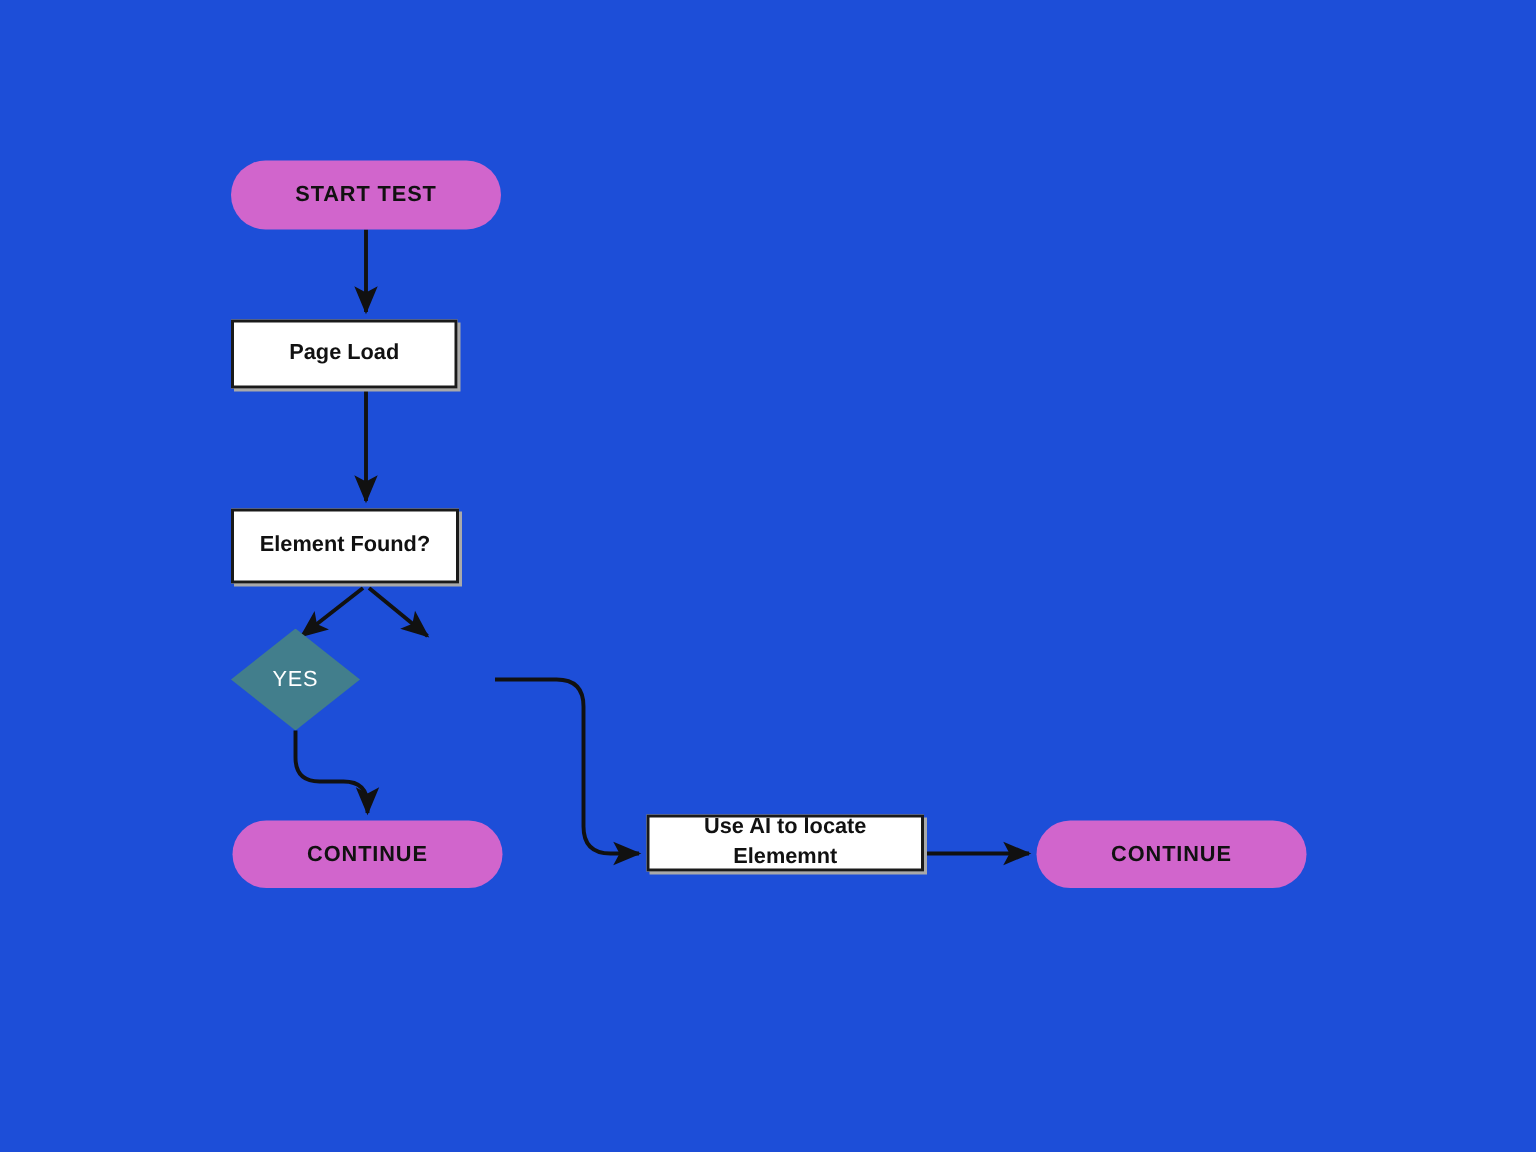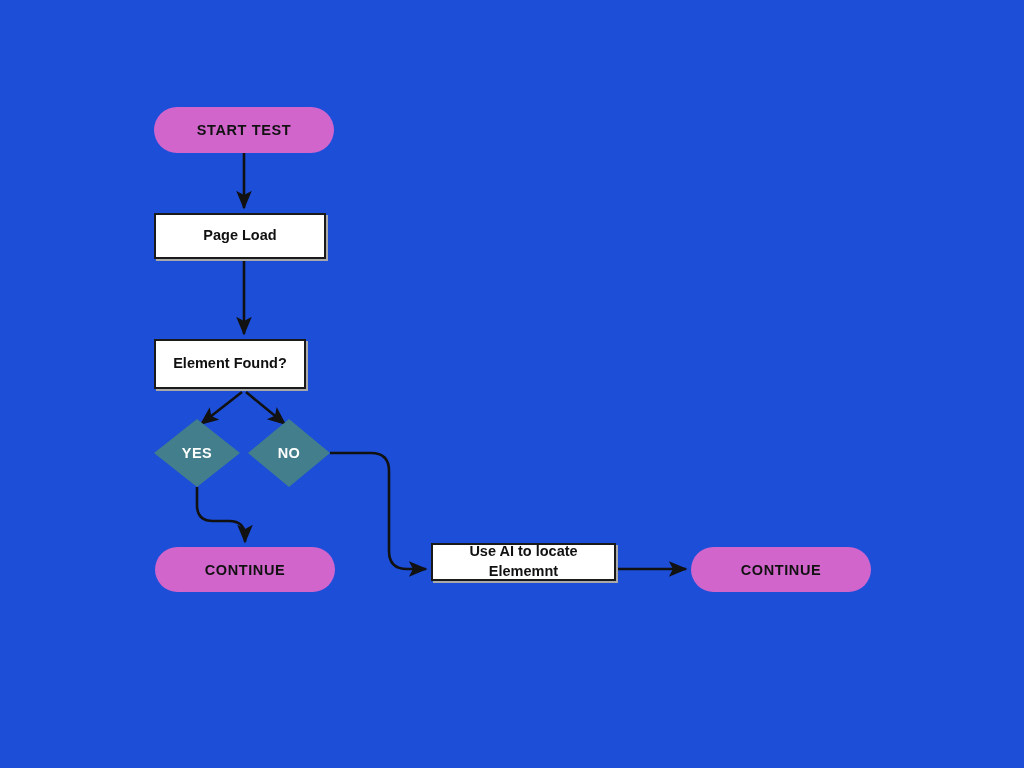--- a/index.html
+++ b/index.html
@@ -56,21 +56,21 @@
     background: #427e8c;
     clip-path: polygon(50% 0%, 100% 50%, 50% 100%, 0% 50%);
   }
   .diamond-label {
     position: absolute;
     inset: 0;
     display: flex;
     align-items: center;
     justify-content: center;
     color: #ffffff;
-    font-weight: bold;
+    font-weight: normal;
     font-size: 14.5px;
     letter-spacing: 0.5px;
   }
   #edges {
     position: absolute;
     left: 0;
     top: 0;
     width: 1024px;
     height: 768px;
     pointer-events: none;
@@ -100,37 +100,33 @@
 
     <path d="M330,453 L371,453 Q389,453 389,471 L389,551 Q389,569 407,569 L426,569" fill="none" stroke="#111111" stroke-width="2.6" marker-end="url(#arrowhead)"></path>
 
     <line x1="617" y1="569" x2="686" y2="569" stroke="#111111" stroke-width="2.6" marker-end="url(#arrowhead)"></line>
   </svg>
 
   <div class="node pill" style="left:154px; top:107px; width:180px; height:46px;">
     <span>START TEST</span>
   </div>
 
-  <div class="node rect" style="left:154px; top:213px; width:172px; height:46px;">
+  <div class="node rect" style="left:154px; top:213px; width:151px; height:46px;">
     <span>Page Load</span>
   </div>
 
   <div class="node rect" style="left:154px; top:339px; width:152px; height:50px;">
     <span>Element Found?</span>
   </div>
 
   <div class="diamond-wrap" style="left:154px; top:419px; width:86px; height:68px;">
     <div class="diamond-shape"></div>
     <div class="diamond-label">YES</div>
   </div>
 
-  <div class="diamond-wrap" style="left:248px; top:419px; width:82px; height:68px;">
-    <div class="diamond-shape"></div>
-    <div class="diamond-label">NO</div>
-  </div>
 
   <div class="node pill" style="left:155px; top:547px; width:180px; height:45px;">
     <span>CONTINUE</span>
   </div>
 
   <div class="node rect" style="left:431px; top:543px; width:185px; height:38px; flex-direction:column;">
     <span>Use AI to locate</span>
     <span>Elememnt</span>
   </div>
 

